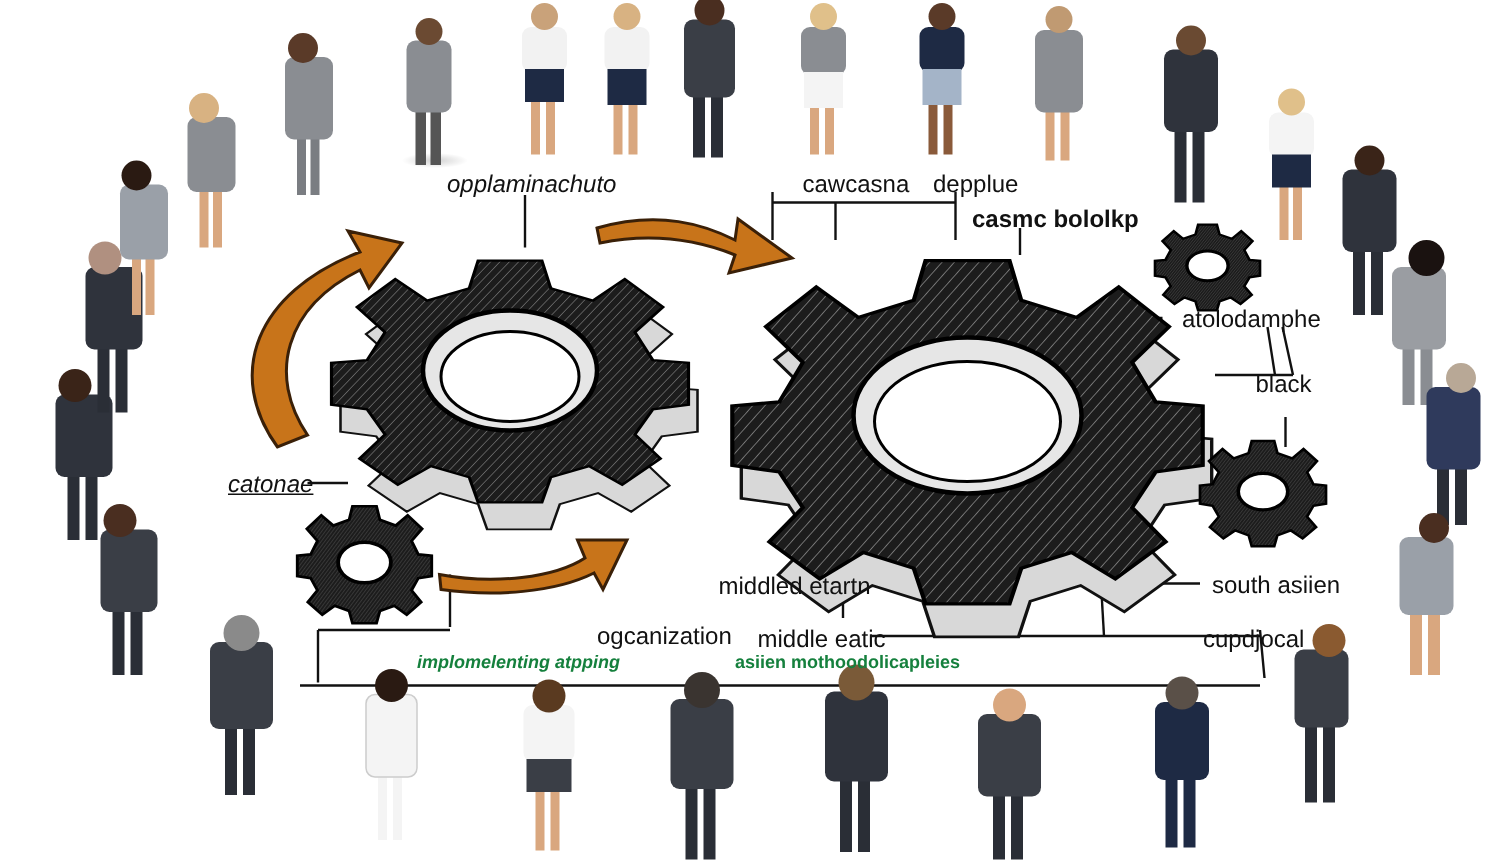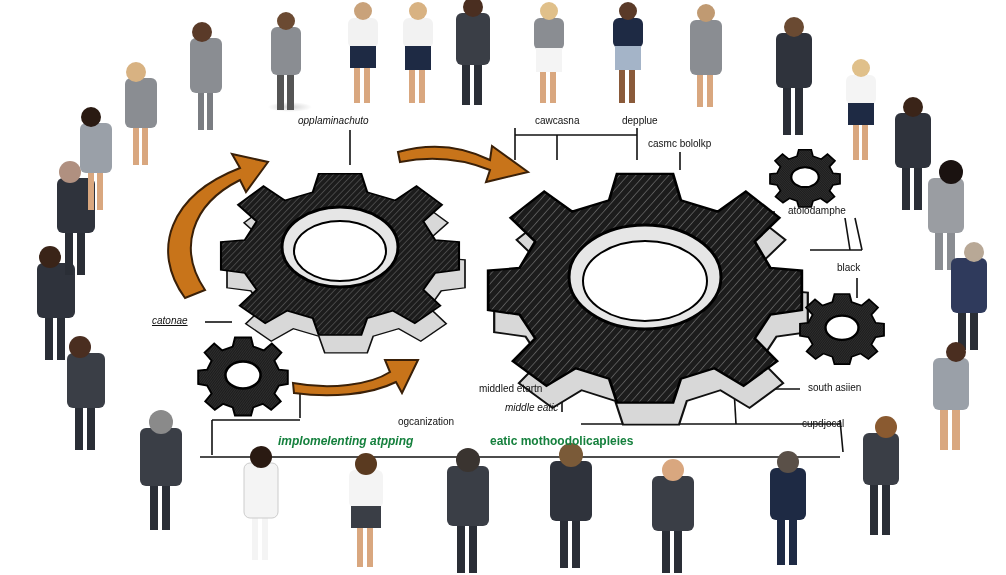--- a/index.html
+++ b/index.html
@@ -1,18 +1,18 @@
 <!DOCTYPE html>
 <html><head>
 <meta charset="utf-8">
 <style>
   html,body{margin:0;padding:0;background:#fff;}
   body{width:1006px;height:575px;overflow:hidden;position:relative;font-family:"Liberation Sans",sans-serif;}
   #scene{position:absolute;left:0;top:0;width:1006px;height:575px;}
-  .lbl{position:absolute;font-family:"Liberation Sans",sans-serif;font-size:10px;color:#111;white-space:nowrap;}
+  .lbl{position:absolute;font-family:"Liberation Sans",sans-serif;font-size:16px;color:#111;white-space:nowrap;}
   .lbl.it{font-style:italic;}
   .title{position:absolute;font-size:12px;color:#15803d;white-space:nowrap;font-weight:bold;}
   .title.it{font-style:italic;}
 </style>
 </head>
 <body>
 
 <svg id="scene" viewBox="0 0 1006 575" xmlns="http://www.w3.org/2000/svg">
   <defs>
     <pattern id="hatch" width="6" height="6" patternUnits="userSpaceOnUse" patternTransform="rotate(35)">
@@ -258,24 +258,24 @@
         <rect x="2" y="55" width="6" height="45" fill="#7a7d82"></rect>
         <rect x="-15" y="8" width="32" height="55" rx="6" fill="#8a8d92"></rect>
         <circle cx="-3" cy="2" r="10" fill="#5a3a28"></circle>
       </g>
   </g>
 </svg>
 
 <div class="lbl it" style="left:298px;top:115px;">opplaminachuto</div>
 <div class="lbl" style="left:535px;top:115px;">cawcasna</div>
 <div class="lbl" style="left:622px;top:115px;">depplue</div>
-<div class="lbl" style="left:648px;top:138px;">casmc bololkp</div>
+<div class="lbl" style="left:648px;top:138px;font-weight:bold;">casmc bololkp</div>
 <div class="lbl" style="left:788px;top:205px;">atolodamphe</div>
-<div class="lbl" style="left:837px;top:262px;text-align:center;">black</div>
+<div class="lbl" style="left:837px;top:248px;text-align:center;">black</div>
 <div class="lbl it" style="left:152px;top:315px;text-decoration:underline;">catonae</div>
 <div class="lbl" style="left:462px;top:383px;padding-left:17px;">middled etartn</div>
-<div class="lbl" style="left:505px;top:402px;font-style:italic;">middle eatic</div>
+<div class="lbl" style="left:505px;top:418px;">middle eatic</div>
 <div class="lbl" style="left:398px;top:416px;">ogcanization</div>
 <div class="lbl" style="left:808px;top:382px;">south asiien</div>
 <div class="lbl" style="left:780px;top:418px;margin-left:22px;">cupdjocal</div>
 
 <div class="title it" style="left:278px;top:434px;">implomelenting atpping</div>
-<div class="title" style="left:490px;top:434px;">eatic mothoodolicapleies</div>
+<div class="title" style="left:490px;top:434px;">asiien mothoodolicapleies</div>
 
 </body></html>

